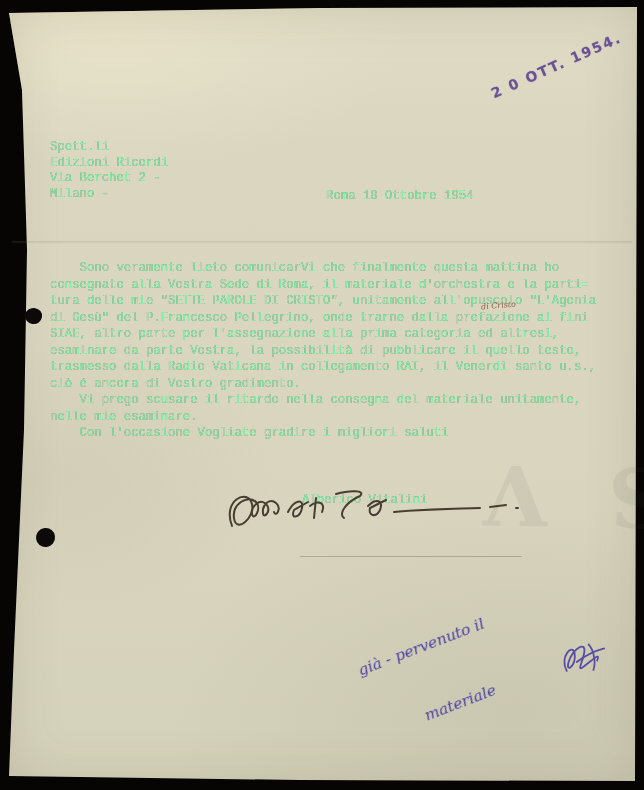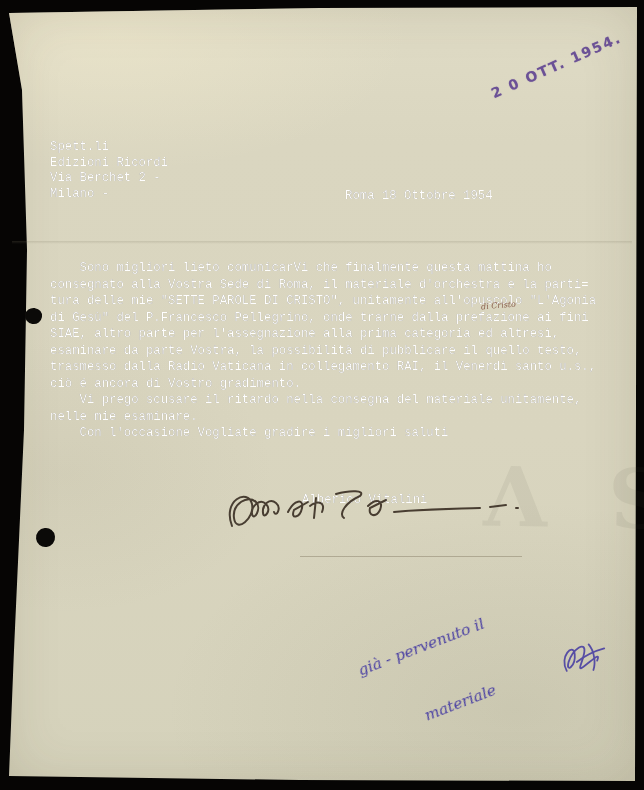--- a/index.html
+++ b/index.html
@@ -22,27 +22,27 @@
     clip-path: polygon(9px 13px, 320px 8px, 637px 7px, 636px 400px, 635px 781px, 300px 780px, 9px 776px, 14px 650px, 24px 430px, 27px 250px, 22px 90px);
     box-shadow: inset 0 0 60px rgba(70,60,35,.18);
     pointer-events:none;
   }
   .crease{
     position:absolute;left:12px;right:12px;top:241px;height:3px;
     background:linear-gradient(180deg, rgba(125,120,98,.22), rgba(125,120,98,0));
   }
   .t-line{
     position:relative;white-space:pre;
-    color:#ffffff;
+    color:#86efac;
     font-size:12.3px;line-height:16.55px;
     text-shadow:0 0 .5px rgba(70,66,58,.8);
   }
   .recipient{position:absolute;left:50px;top:140px;}
   .recipient .t-line{line-height:15.6px;}
-  .dateline{position:absolute;left:345px;top:188px;}
+  .dateline{position:absolute;left:326px;top:188px;}
   .bodytext{position:absolute;left:50px;top:260px;width:575px;}
   .typed-name{position:absolute;left:302px;top:492px;}
   .stamp{
     position:absolute;left:492px;top:86px;
     font-family:"DejaVu Sans","Liberation Sans",sans-serif;
     font-weight:bold;font-size:14px;letter-spacing:2px;
     color:#5c3f90;opacity:.88;
     transform:rotate(-24deg);transform-origin:left center;
     text-shadow:0 0 1px rgba(92,63,144,.55);
     white-space:pre;
@@ -97,21 +97,21 @@
   <div class="recipient">
     <div class="t-line">Spett.li</div>
     <div class="t-line">Edizioni Ricordi</div>
     <div class="t-line">Via Berchet 2 -</div>
     <div class="t-line">Milano -</div>
   </div>
 
   <div class="dateline t-line">Roma 18 Ottobre 1954</div>
 
   <div class="bodytext">
-    <div class="t-line">    Sono migliori lieto comunicarVi che finalmente questa mattina ho</div>
+    <div class="t-line">    Sono veramente lieto comunicarVi che finalmente questa mattina ho</div>
     <div class="t-line">consegnato alla Vostra Sede di Roma, il materiale d'orchestra e la parti=</div>
     <div class="t-line">tura delle mie "SETTE PAROLE DI CRISTO", unitamente all'opuscolo "L'Agonia</div>
     <div class="t-line">di Gesù" del P.Francesco Pellegrino, onde trarne dalla prefazione ai fini</div>
     <div class="t-line">SIAE, altro parte per l'assegnazione alla prima categoria ed altresì,</div>
     <div class="t-line">esaminare da parte Vostra, la possibilità di pubblicare il quello testo,</div>
     <div class="t-line">trasmesso dalla Radio Vaticana in collegamento RAI, il Venerdì santo u.s.,</div>
     <div class="t-line">ciò é ancora di Vostro gradimento.</div>
     <div class="t-line">    Vi prego scusare il ritardo nella consegna del materiale unitamente,</div>
     <div class="t-line">nelle mie esaminare.</div>
     <div class="t-line">    Con l'occasione Vogliate gradire i migliori saluti</div>

